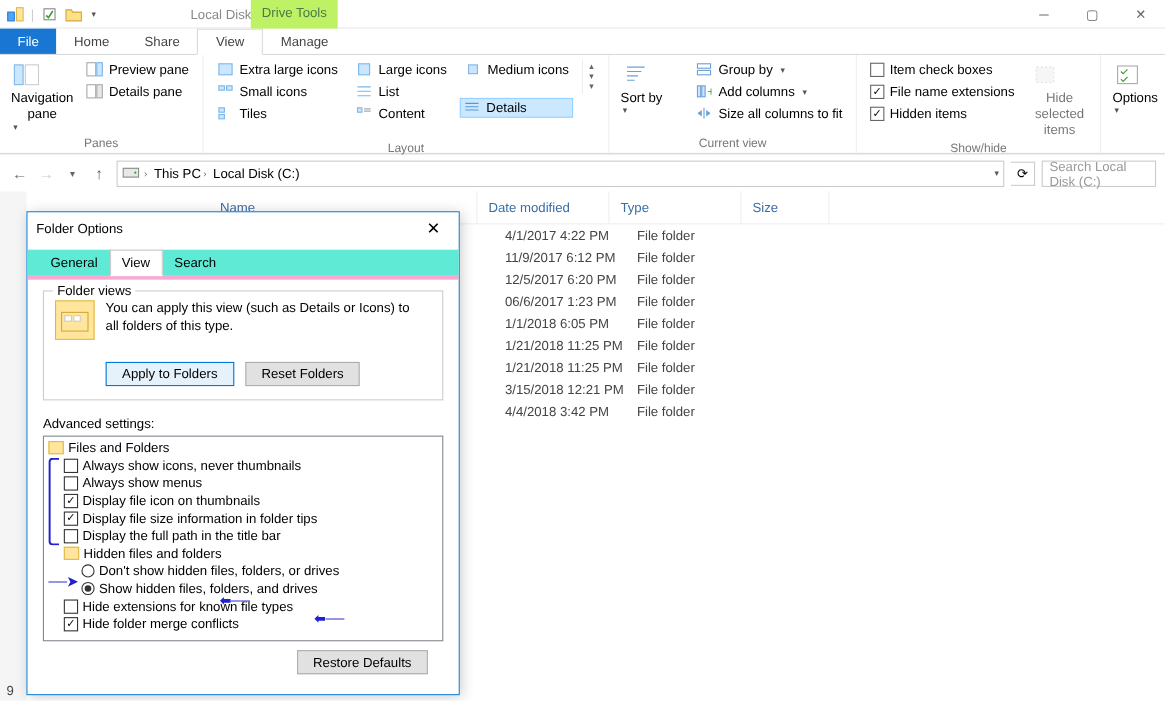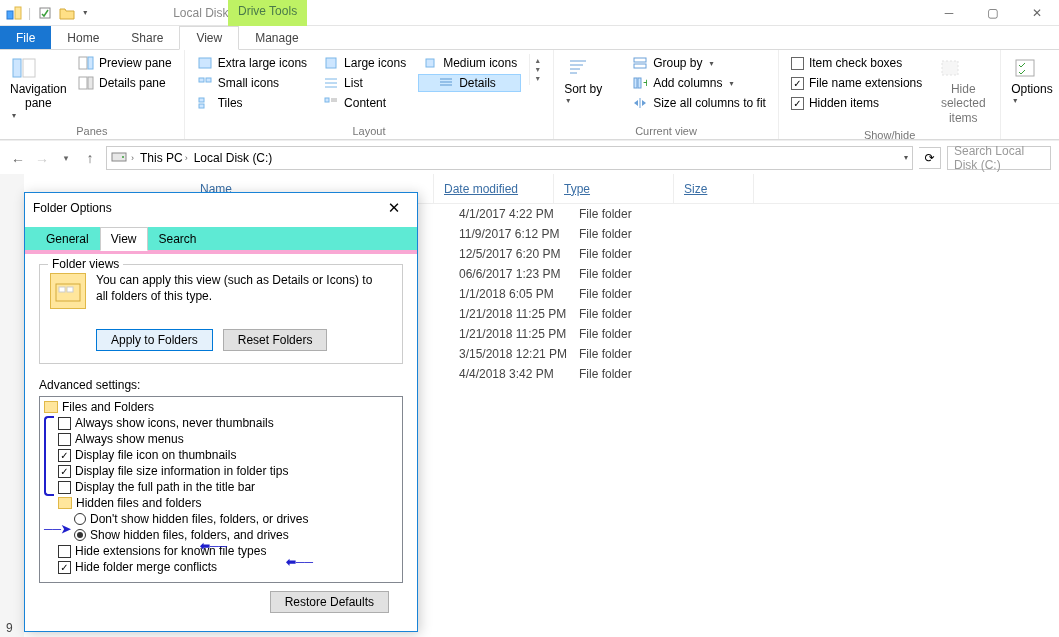--- a/index.html
+++ b/index.html
@@ -22,42 +22,42 @@
 
 
 .ribbon { height: 90px; display: flex; border-bottom: 1px solid #dadada; background: #fff; }
 .rgroup { border-right: 1px solid #eee; padding: 4px 8px 2px; display: flex; flex-direction: column; justify-content: space-between; }
 .rgroup-title { text-align: center; color: #777; font-size: 11px; margin-top: 2px; }
 .rgroup-body { display: flex; align-items: flex-start; gap: 8px; flex: 1; }
 .rbtn-big { display: flex; flex-direction: column; align-items: flex-start; width: 58px; padding: 2px; text-align: center; line-height: 1.2; cursor: default; }
 .rbtn-big .ic { width: 28px; height: 24px; margin-bottom: 2px; display: flex; align-items: center; justify-content: center; }
 .rcol { display: flex; flex-direction: column; gap: 2px; }
 .rbtn-sm { display: flex; align-items: center; gap: 5px; padding: 2px 4px; cursor: default; white-space: nowrap; }
-.rbtn-sm.active, .rbtn-sm.sel { background: #cce8ff; border: 1px solid #99d1ff; padding: 1px 19px; }
+.rbtn-sm.active, .rbtn-sm.sel { background: #cce8ff; border: 1px solid #99d1ff; padding: 1px 2px; margin-top: 15px; }
 .rbtn-sm .ic { width: 16px; height: 14px; display: inline-flex; align-items: center; justify-content: center; }
 .chk { width: 13px; height: 13px; border: 1px solid #666; display: inline-flex; align-items: center; justify-content: center; font-size: 10px; color: #000; }
 .caret { font-size: 8px; color: #555; margin-left: 2px; }
 .layout-scroll { width: 16px; display: flex; flex-direction: column; align-items: center; justify-content: center; gap: 2px; font-size: 8px; color: #666; border-left: 1px solid #eee; padding: 2px; }
 
 
 .addrbar { height: 34px; display: flex; align-items: center; gap: 6px; padding: 3px 8px; border-top: 1px solid #eee; }
 .nav-arrows { display: flex; align-items: center; gap: 4px; color: #666; }
 .nav-arrow { width: 20px; height: 20px; display: flex; align-items: center; justify-content: center; font-size: 14px; }
 .nav-arrow.disabled { color: #ccc; }
 .addr-box { flex: 1; border: 1px solid #ccc; height: 24px; display: flex; align-items: center; padding: 0 4px; gap: 2px; }
 .crumb { display: flex; align-items: center; gap: 2px; padding: 0 2px; }
 .crumb .sep { font-size: 9px; color: #666; }
 .addr-ref { width: 22px; height: 22px; border: 1px solid #ccc; border-left: none; display: flex; align-items: center; justify-content: center; }
 .search-box { width: 104px; border: 1px solid #ccc; height: 24px; padding: 0 6px; color: #999; display: flex; align-items: center; }
 
 
 .content { display: flex; height: calc(100% - 174px); }
 .nav-col { width: 24px; background: #f5f5f5; }
 .main { flex: 1; }
-.col-headers { height: 30px; display: flex; align-items: center; border-bottom: 1px solid #eee; color: #3a6ea5; text-decoration: underline; }
+.col-headers { height: 30px; display: flex; align-items: center; border-bottom: 1px solid #eee; color: #3a6ea5; }
 .col-h { padding: 0 10px; border-right: 1px solid #eee; height: 100%; display: flex; align-items: center; }
 .col-name { width: 410px; padding-left: 176px; }
 .col-date { width: 120px; }
 .col-type { width: 120px; }
 .col-size { width: 80px; }
 .rows { }
 .row { display: flex; padding-left: 435px; height: 20px; align-items: center; font-size: 12px; color: #444; }
 .row .c-date { width: 120px; }
 .row .c-type { width: 120px; }
 

